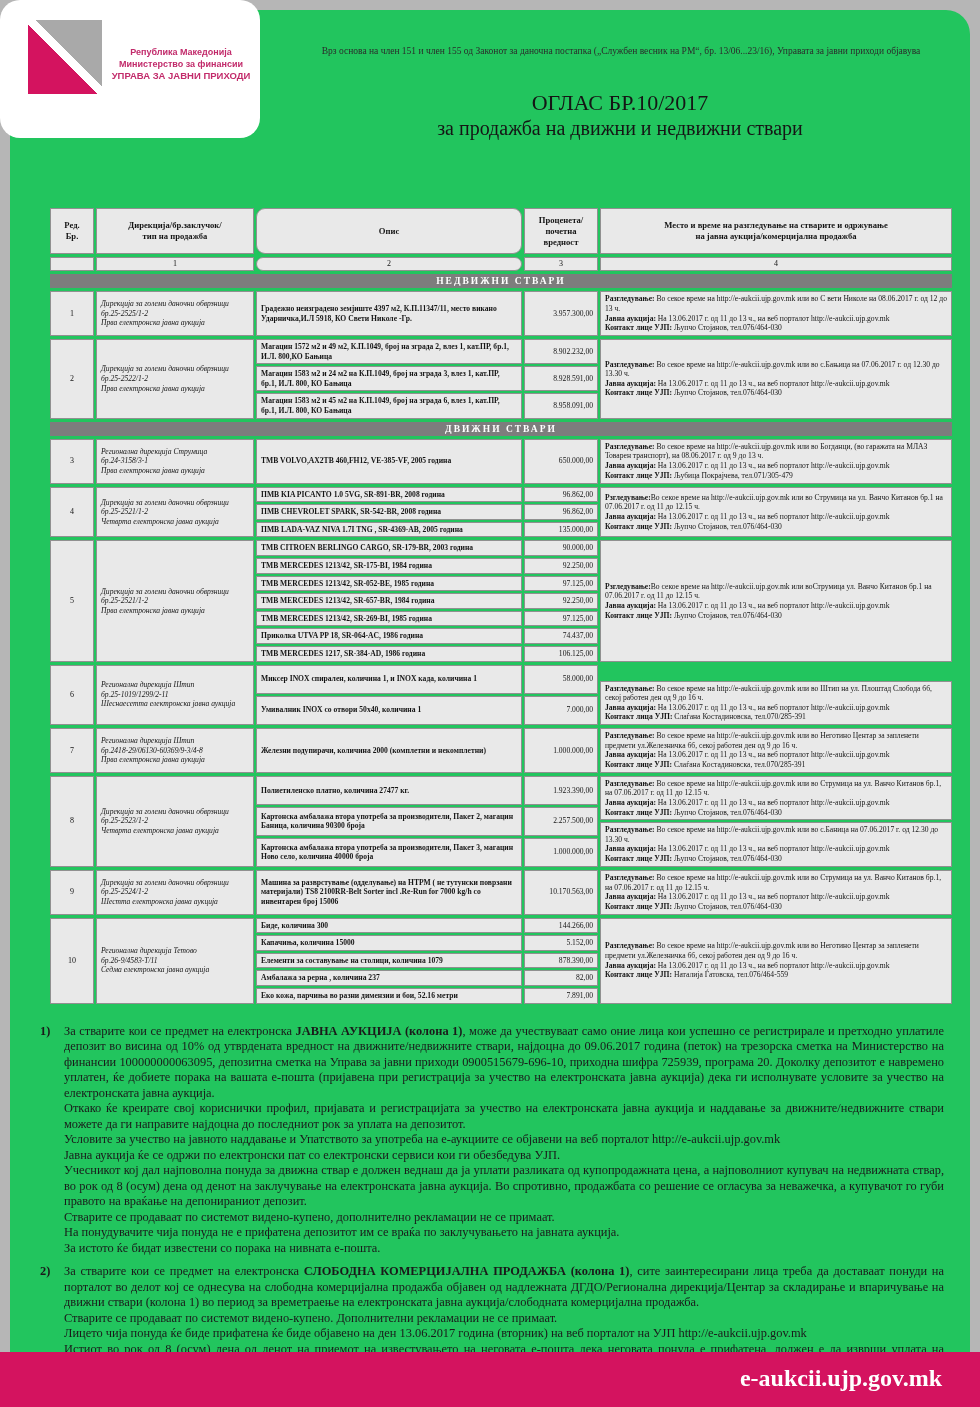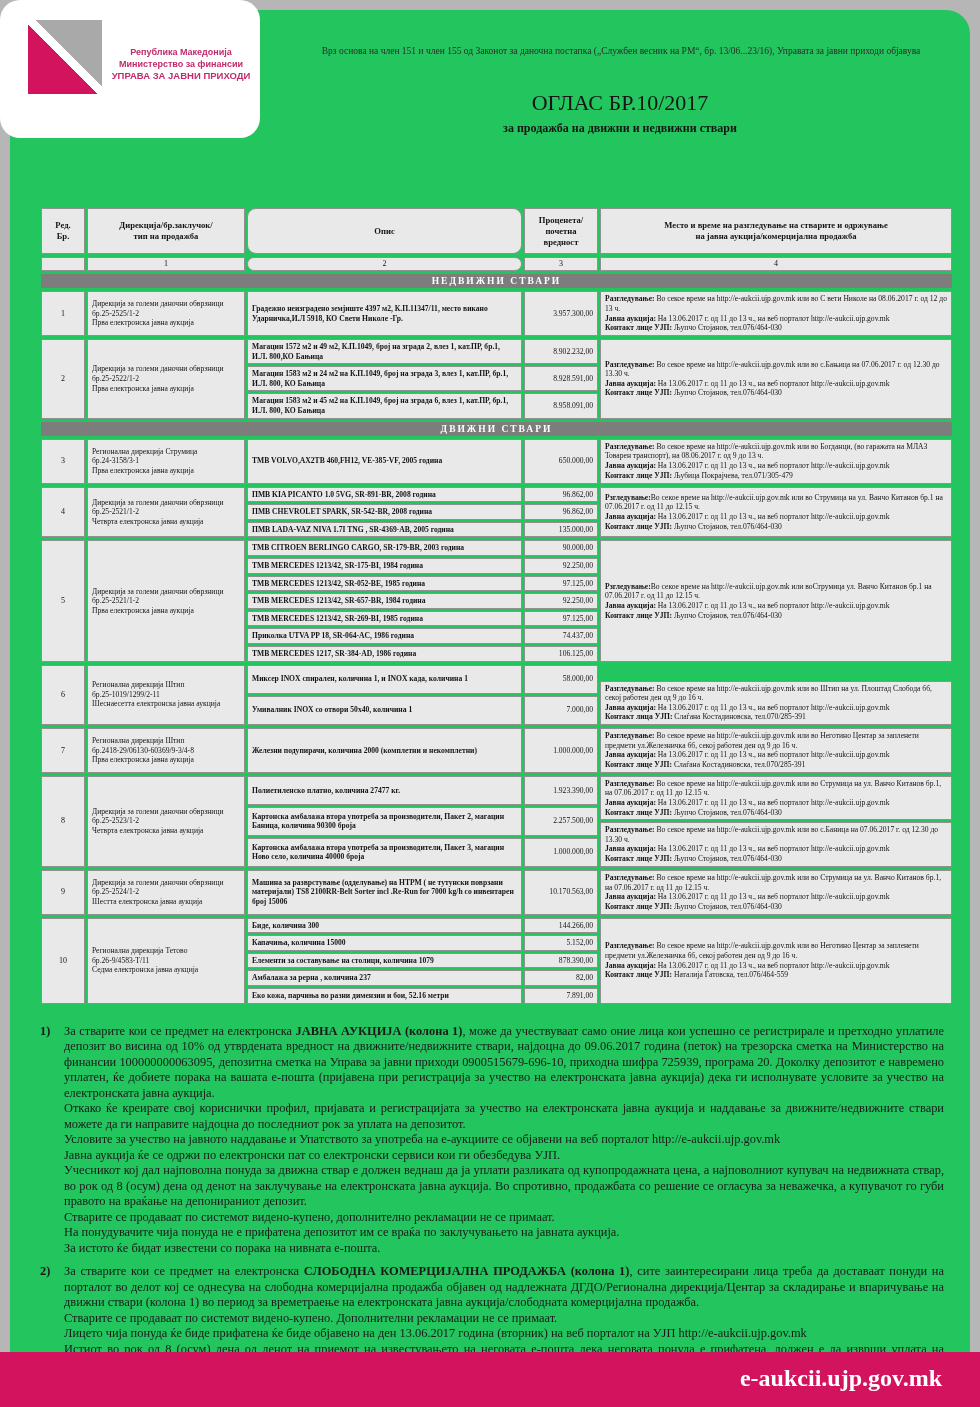--- a/index.html
+++ b/index.html
@@ -10,34 +10,34 @@
   
   .logo-box{position:absolute;left:0;top:0;width:260px;height:138px;background:#ffffff;border-radius:20px;}
   .logo-mark{position:absolute;left:28px;top:20px;width:74px;height:74px;
              background:linear-gradient(45deg,#d4135f 47%,#ffffff 47%,#ffffff 55%,#a9a9a9 55%);}
   .logo-text{position:absolute;left:106px;top:46px;width:150px;text-align:center;color:#c22b6b;
              font-family:"Liberation Sans", sans-serif;font-size:9px;font-weight:bold;line-height:12px;}
   .logo-text .l3{font-size:9.5px;}
   .legal{position:absolute;left:275px;top:36px;width:672px;text-align:center;font-size:9.5px;color:#2b2b2b;}
   .title{position:absolute;left:265px;top:80px;width:690px;text-align:center;color:#151515;}
   .title-1{font-size:22px;font-weight:normal;line-height:26px;}
-  .title-2{font-size:12px;font-weight:bold;line-height:24px;text-align:center;}
+  .title-2{font-size:20px;font-weight:normal;line-height:24px;text-align:center;}
   
-  .tablewrap{padding:195px 18px 0 31px;}
+  .tablewrap{padding:195px 18px 0 40px;}
   .trow{display:flex;gap:2px;margin-top:3px;align-items:stretch;}
   .cell{border:1px solid #909090;padding:2px 4px;font-size:7.6px;line-height:9.6px;color:#141414;box-sizing:border-box;background:#e9e9e9;}
   .hdr{font-weight:bold;font-size:8.6px;line-height:11px;display:flex;align-items:center;justify-content:center;
        text-align:center;white-space:pre-line;height:46px;}
   .num{display:flex;align-items:center;justify-content:center;font-size:8px;height:14px;padding:1px 4px;}
   .band{background:#7d7d7d;color:#ffffff;font-weight:bold;font-size:9.5px;letter-spacing:2px;
         text-align:center;padding:2px 0;margin-top:3px;}
   .hc1{flex:0 0 44px;} .hc2{flex:0 0 158px;} .hc3{flex:1 1 auto;border-radius:9px;} .hc4{flex:0 0 74px;text-align:center;} .hc5{flex:0 0 352px;}
   .body-row{min-height:45px;}
   .cc1{flex:0 0 44px;display:flex;align-items:center;justify-content:center;font-size:8px;}
-  .cc2{flex:0 0 158px;display:flex;flex-direction:column;justify-content:center;}
+  .cc2{flex:0 0 158px;display:flex;flex-direction:column;justify-content:center;font-style:italic;}
   .mid{flex:1 1 auto;display:flex;flex-direction:column;gap:2px;}
   .irow{display:flex;gap:2px;flex:1 1 0;}
   .cc3{flex:1 1 auto;display:flex;align-items:center;font-weight:bold;}
   .cc4{flex:0 0 74px;display:flex;align-items:center;justify-content:flex-end;text-align:right;}
   .cc5wrap{flex:0 0 352px;display:flex;flex-direction:column;gap:2px;}
   .cc5{display:flex;flex-direction:column;justify-content:center;}
   
   .notes{padding:12px 26px 18px 30px;}
   .note{display:flex;margin-top:8px;font-size:12.4px;line-height:15.5px;color:#1a1a1a;}
   .note-num{flex:0 0 24px;font-weight:bold;}

